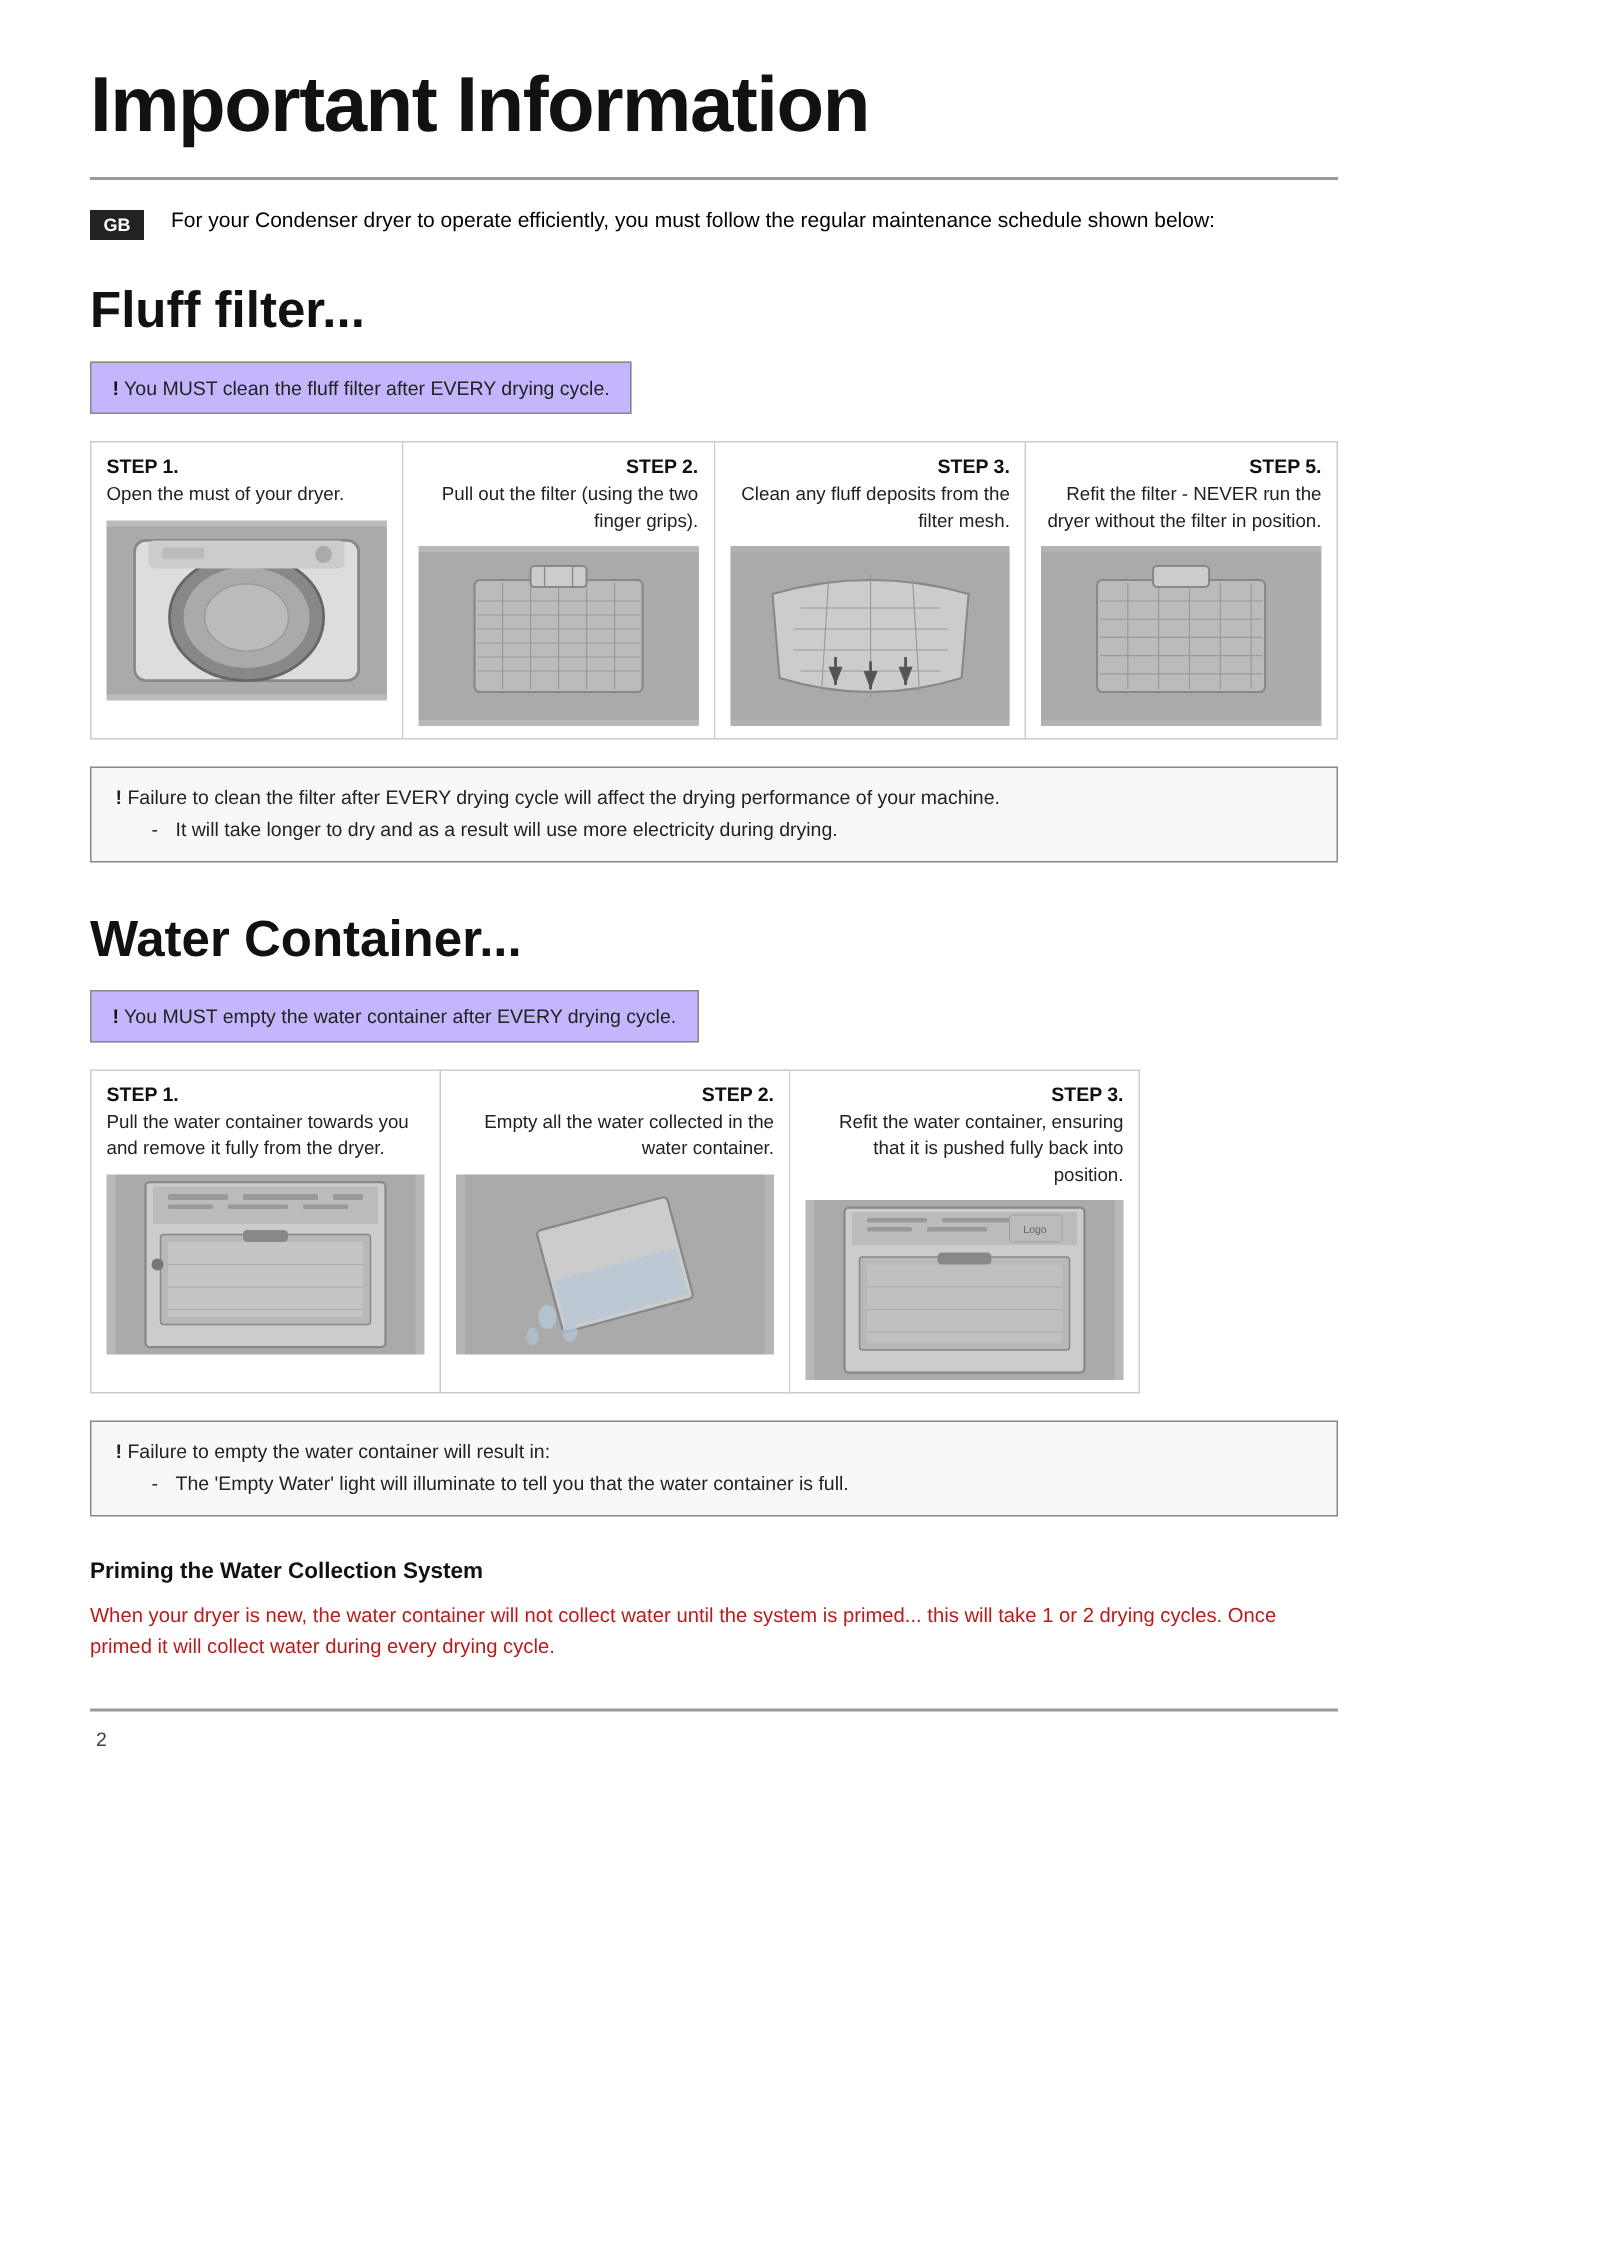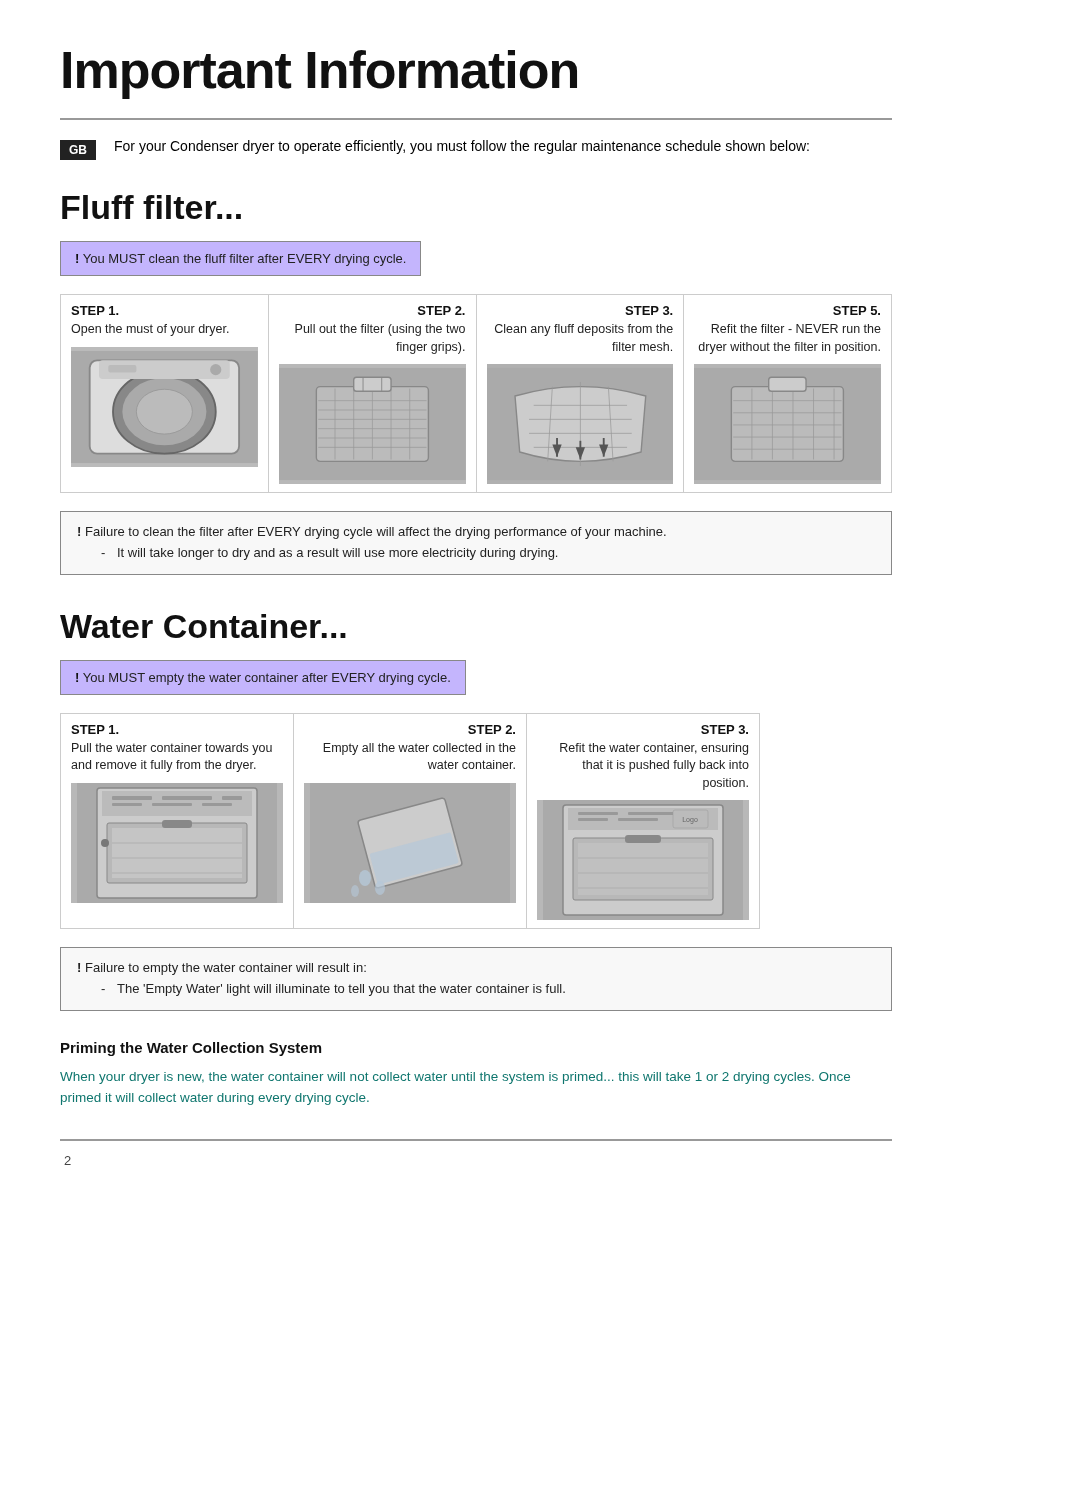--- a/index.html
+++ b/index.html
@@ -180,21 +180,21 @@
 
     .priming-title {
       font-size: 15px;
       font-weight: bold;
       margin-bottom: 10px;
       color: #111;
     }
 
     .priming-text {
       font-size: 13.5px;
-      color: #0f766e;
+      color: #b91c1c;
       line-height: 1.6;
       max-width: 820px;
     }
 
     
     .svg-placeholder {
       width: 100%;
       height: 120px;
     }
 

